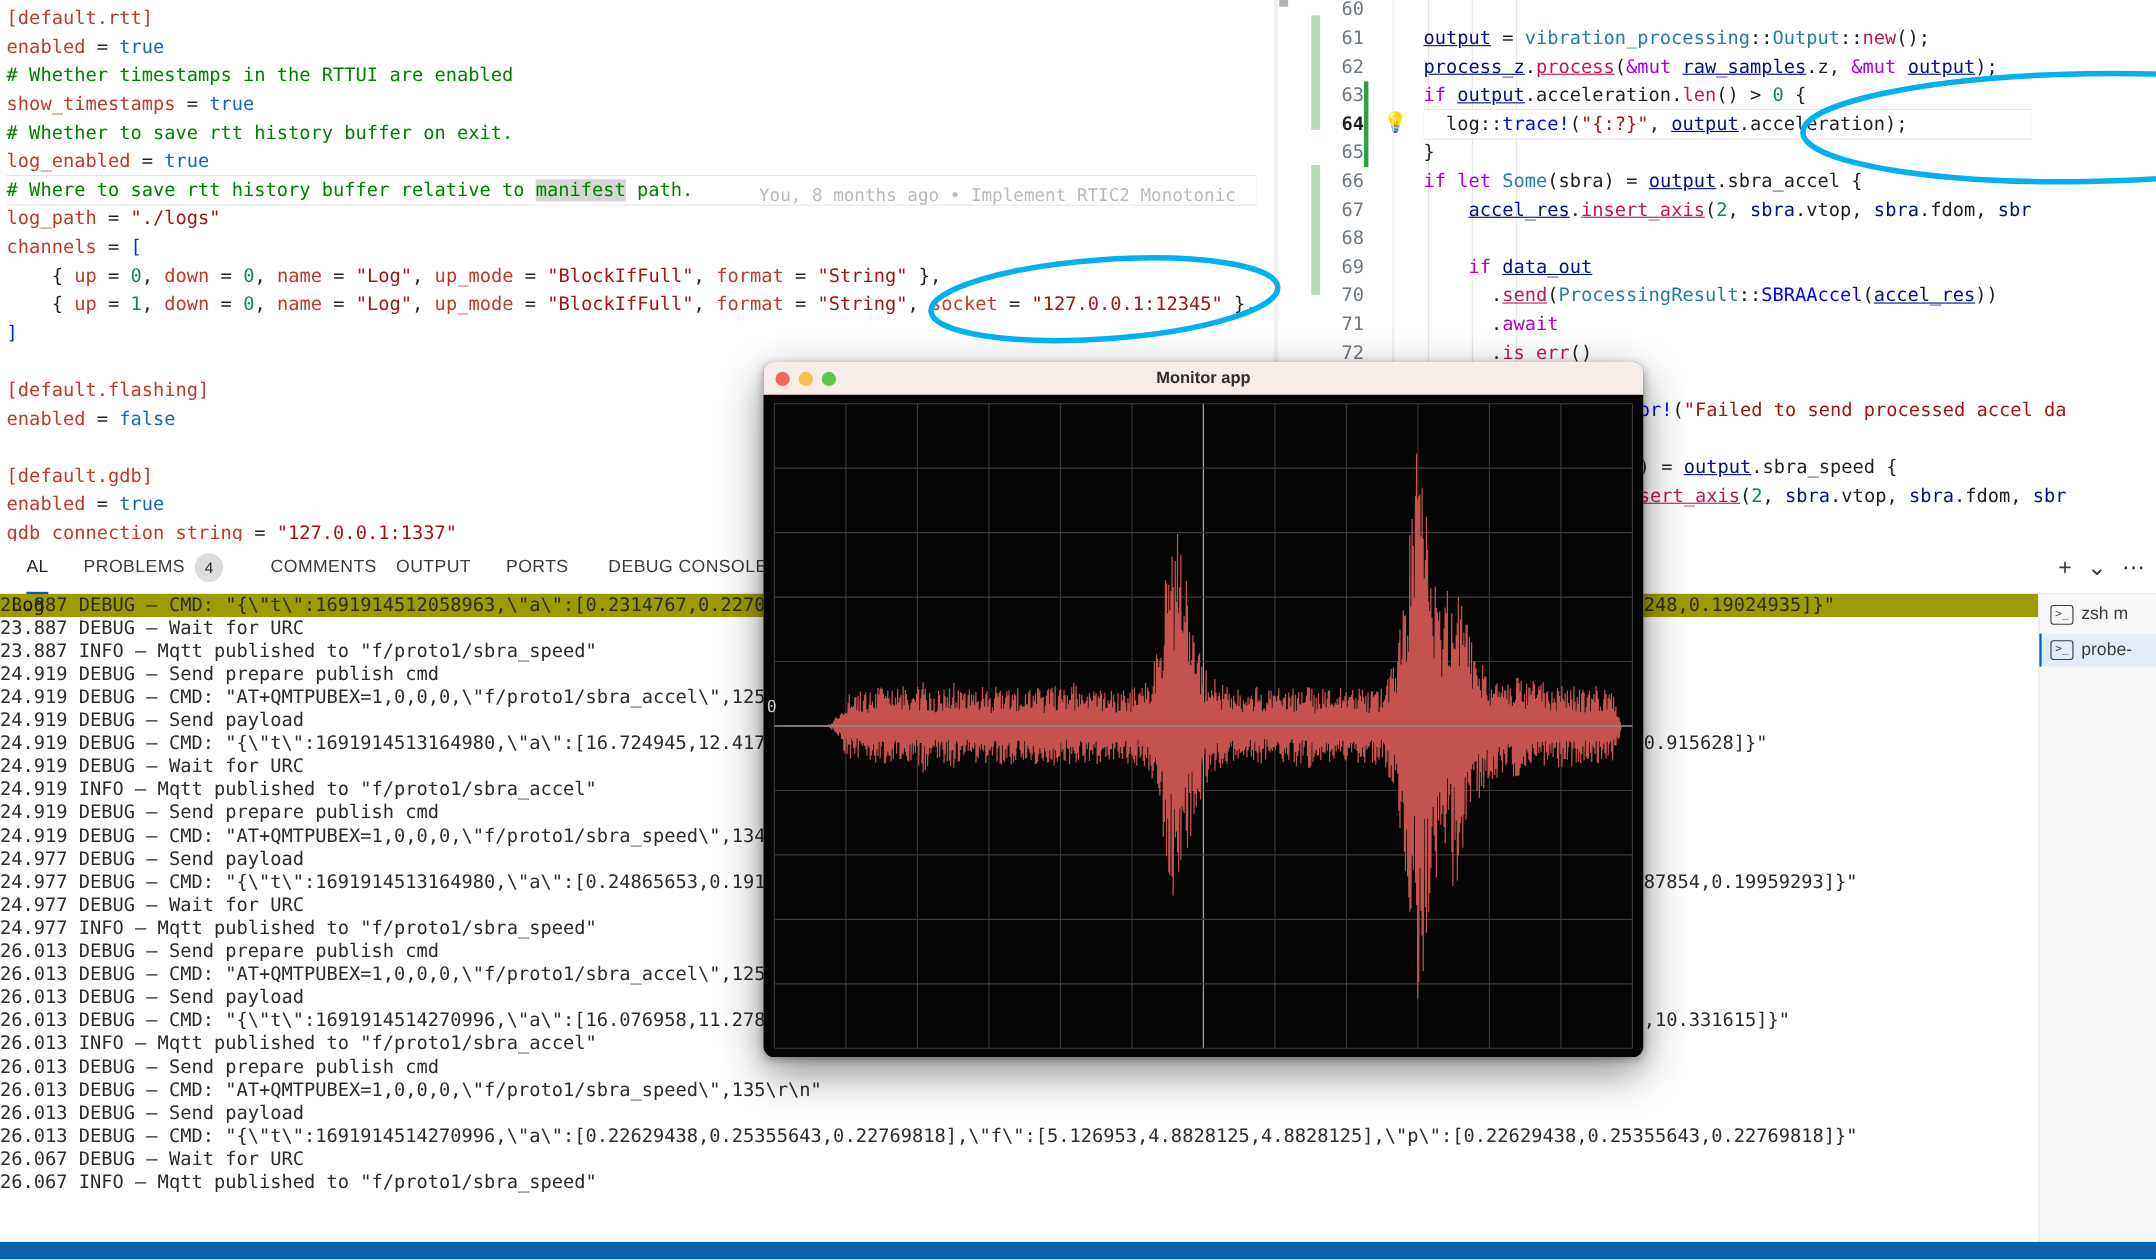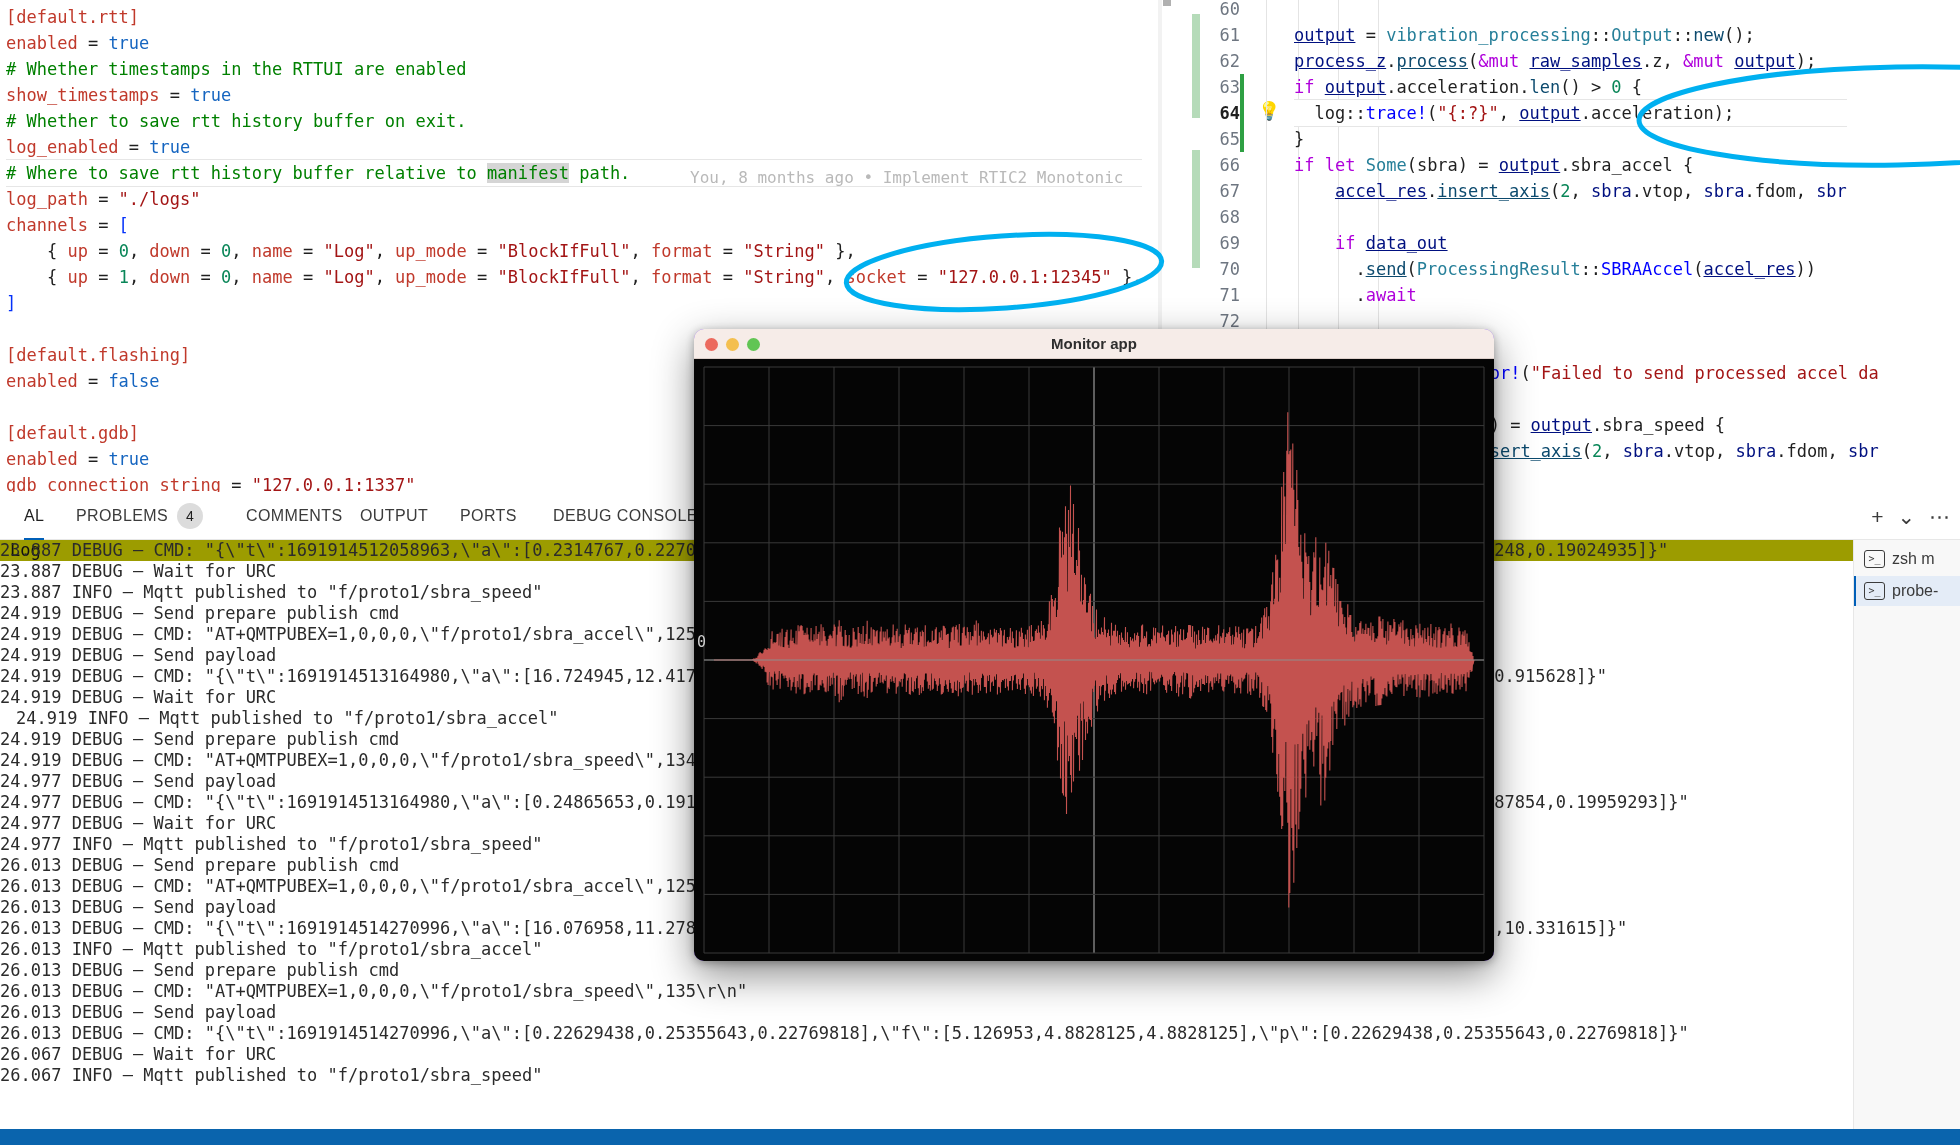--- a/index.html
+++ b/index.html
@@ -34,21 +34,21 @@
   
   .t-sect  { color: #c0392b; }
   .t-key   { color: #c0392b; }
   .t-bool  { color: #1565c0; }
   .t-num   { color: #098658; }
   .t-str   { color: #a31515; }
   .t-cmt   { color: #008000; }
   .t-punct { color: #1f1f1f; }
   .t-brk   { color: #0431fa; }
   .t-kw    { color: #af00db; }
-  .t-fn    { color: #0c4a6e; }
+  .t-fn    { color: #be185d; }
   .t-type  { color: #267f99; }
   .t-ident { color: #001080; }
   .t-macro { color: #0000ff; }
   .t-err   { color: #a31515; }
   .u { text-decoration: underline; }
   .sel-word { background: #d5d5d5; }
 
   .blame {
     position: absolute;
     left: 690px; top: 165px;
@@ -277,20 +277,21 @@
       <div class="code-line"><span class="t-ident u">process_z</span><span class="t-punct">.</span><span class="t-fn u">process</span><span class="t-punct">(</span><span class="t-kw">&amp;mut</span><span class="t-punct"> </span><span class="t-ident u">raw_samples</span><span class="t-punct">.z, </span><span class="t-kw">&amp;mut</span><span class="t-punct"> </span><span class="t-ident u">output</span><span class="t-punct">);</span></div>
       <div class="code-line"><span class="t-kw">if</span><span class="t-punct"> </span><span class="t-ident u">output</span><span class="t-punct">.acceleration.</span><span class="t-fn">len</span><span class="t-punct">() &gt; </span><span class="t-num">0</span><span class="t-punct"> {</span></div>
       <div class="code-line hl-line"><span class="t-punct">  log</span><span class="t-punct">::</span><span class="t-macro">trace!</span><span class="t-punct">(</span><span class="t-str">"{:?}"</span><span class="t-punct">, </span><span class="t-ident u">output</span><span class="t-punct">.acceleration);</span></div>
       <div class="code-line"><span class="t-punct">}</span></div>
       <div class="code-line"><span class="t-kw">if</span><span class="t-punct"> </span><span class="t-kw">let</span><span class="t-punct"> </span><span class="t-type">Some</span><span class="t-punct">(sbra) = </span><span class="t-ident u">output</span><span class="t-punct">.sbra_accel {</span></div>
       <div class="code-line"><span class="t-punct">    </span><span class="t-ident u">accel_res</span><span class="t-punct">.</span><span class="t-fn u">insert_axis</span><span class="t-punct">(</span><span class="t-num">2</span><span class="t-punct">, </span><span class="t-ident">sbra</span><span class="t-punct">.vtop, </span><span class="t-ident">sbra</span><span class="t-punct">.fdom, </span><span class="t-ident">sbr</span></div>
       <div class="code-line">&nbsp;</div>
       <div class="code-line"><span class="t-punct">    </span><span class="t-kw">if</span><span class="t-punct"> </span><span class="t-ident u">data_out</span></div>
       <div class="code-line"><span class="t-punct">      .</span><span class="t-fn u">send</span><span class="t-punct">(</span><span class="t-type">ProcessingResult</span><span class="t-punct">::</span><span class="t-macro">SBRAAccel</span><span class="t-punct">(</span><span class="t-ident u">accel_res</span><span class="t-punct">))</span></div>
       <div class="code-line"><span class="t-punct">      .</span><span class="t-kw">await</span></div>
+      <div class="code-line"><span class="t-punct">      .</span><span class="t-fn">is_err</span><span class="t-punct">()</span></div>
     </div>
 
     <div class="code-area-right" style="top:360px;">
       <div class="code-line" style="margin-left:124px"><span class="t-punct">og</span><span class="t-punct">::</span><span class="t-macro">error!</span><span class="t-punct">(</span><span class="t-err">"Failed to send processed accel da</span></div>
       <div class="code-line">&nbsp;</div>
       <div class="code-line" style="margin-left:124px"><span class="t-type">me</span><span class="t-punct">(sbra) = </span><span class="t-ident u">output</span><span class="t-punct">.sbra_speed {</span></div>
       <div class="code-line" style="margin-left:124px"><span class="t-punct">_res</span><span class="t-punct">.</span><span class="t-fn u">insert_axis</span><span class="t-punct">(</span><span class="t-num">2</span><span class="t-punct">, </span><span class="t-ident">sbra</span><span class="t-punct">.vtop, </span><span class="t-ident">sbra</span><span class="t-punct">.fdom, </span><span class="t-ident">sbr</span></div>
     </div>
   </div>
 
@@ -337,21 +338,21 @@
     </div>
     <div id="term-lines">
         <div class="term-line" style="top: 0px;">23.887 DEBUG – CMD: "{\"t\":1691914512058963,\"a\":[0.2314767,0.22702248,0.19024935],\"f\":[5.126953,4.8828125,4.8828125],\"p\":[0.2314767,0.22702248,0.19024935]}"</div>
         <div class="term-line" style="top: 21px;">23.887 DEBUG – Wait for URC</div>
         <div class="term-line" style="top: 42px;">23.887 INFO – Mqtt published to "f/proto1/sbra_speed"</div>
         <div class="term-line" style="top: 63px;">24.919 DEBUG – Send prepare publish cmd</div>
         <div class="term-line" style="top: 84px;">24.919 DEBUG – CMD: "AT+QMTPUBEX=1,0,0,0,\"f/proto1/sbra_accel\",125\r\n"</div>
         <div class="term-line" style="top: 105px;">24.919 DEBUG – Send payload</div>
         <div class="term-line" style="top: 126px;">24.919 DEBUG – CMD: "{\"t\":1691914513164980,\"a\":[16.724945,12.417419,14.9375],\"f\":[5.126953,4.8828125,4.8828125],\"p\":[16.724945,12.417419,10.915628]}"</div>
         <div class="term-line" style="top: 147px;">24.919 DEBUG – Wait for URC</div>
-        <div class="term-line" style="top: 168px; padding-left: 16px;">24.919 INFO – Mqtt published to "f/proto1/sbra_accel"</div>
+        <div class="term-line" style="top: 168px;">24.919 INFO – Mqtt published to "f/proto1/sbra_accel"</div>
         <div class="term-line" style="top: 189px;">24.919 DEBUG – Send prepare publish cmd</div>
         <div class="term-line" style="top: 210px;">24.919 DEBUG – CMD: "AT+QMTPUBEX=1,0,0,0,\"f/proto1/sbra_speed\",134\r\n"</div>
         <div class="term-line" style="top: 231px;">24.977 DEBUG – Send payload</div>
         <div class="term-line" style="top: 252px;">24.977 DEBUG – CMD: "{\"t\":1691914513164980,\"a\":[0.24865653,0.19187854,0.19959293],\"f\":[5.126953,4.8828125,4.8828125],\"p\":[0.24865653,0.19187854,0.19959293]}"</div>
         <div class="term-line" style="top: 273px;">24.977 DEBUG – Wait for URC</div>
         <div class="term-line" style="top: 294px;">24.977 INFO – Mqtt published to "f/proto1/sbra_speed"</div>
         <div class="term-line" style="top: 315px;">26.013 DEBUG – Send prepare publish cmd</div>
         <div class="term-line" style="top: 336px;">26.013 DEBUG – CMD: "AT+QMTPUBEX=1,0,0,0,\"f/proto1/sbra_accel\",125\r\n"</div>
         <div class="term-line" style="top: 357px;">26.013 DEBUG – Send payload</div>
         <div class="term-line" style="top: 378px;">26.013 DEBUG – CMD: "{\"t\":1691914514270996,\"a\":[16.076958,11.278815,10.331015],\"f\":[5.126953,4.8828125,4.8828125],\"p\":[16.076958,11.278815,10.331615]}"</div>

